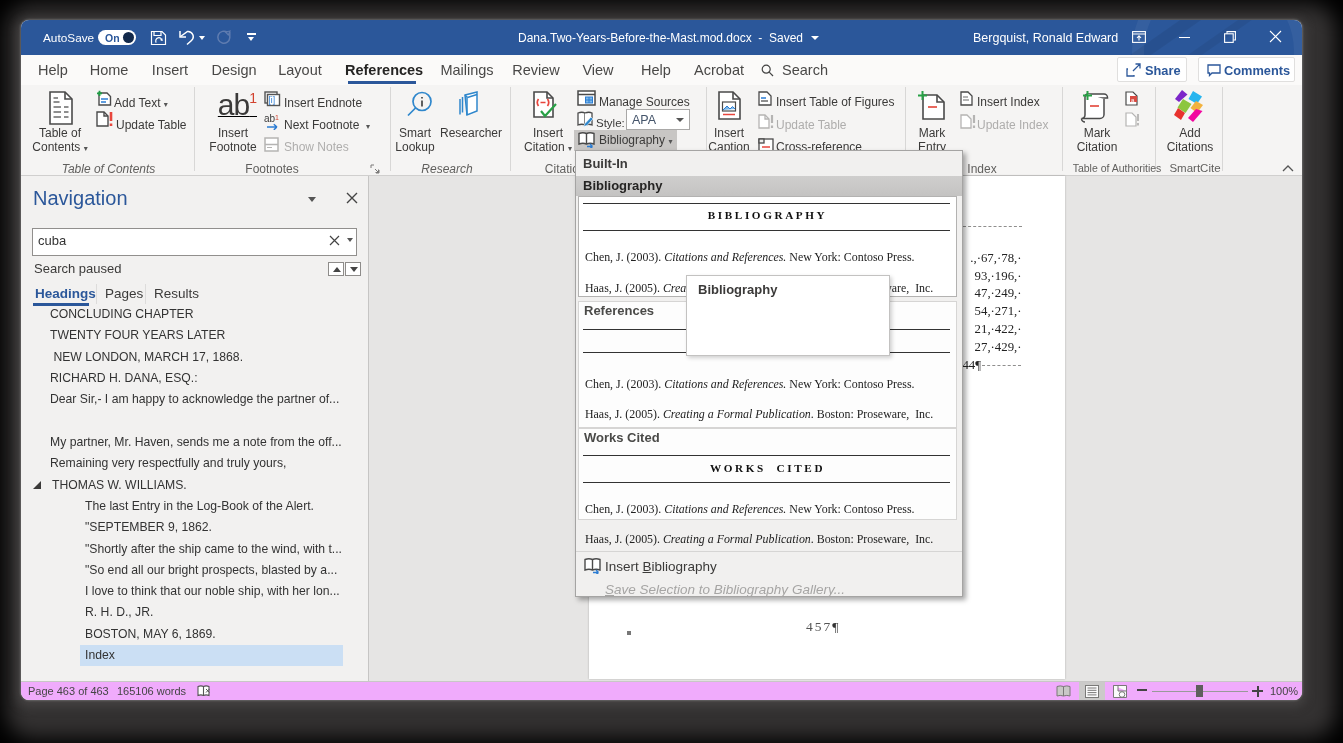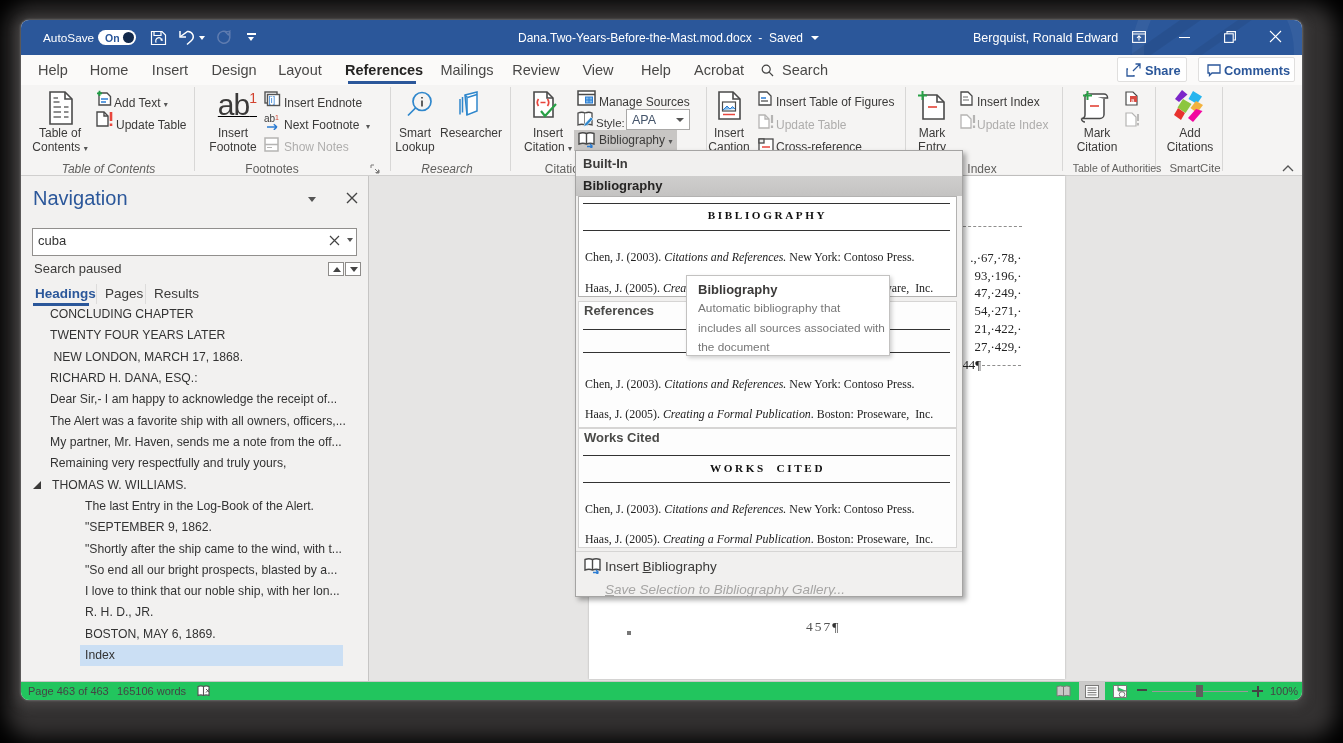--- a/index.html
+++ b/index.html
@@ -24,21 +24,21 @@
   .rtxt{font-size:12px;color:#3b3a39;white-space:nowrap;}
   .rgray{color:#aeadac;}
   .bigbtn{position:absolute;text-align:center;font-size:12px;color:#3b3a39;}
   
   #content{position:absolute;left:0;top:156px;width:100%;height:505px;background:#e6e5e4;}
   #navpane{position:absolute;left:0;top:0;width:348px;height:505px;background:#f2f1f0;border-right:1px solid #c6c5c4;box-sizing:border-box;overflow:hidden;}
   .navitem{position:absolute;font-size:12.2px;color:#333;white-space:nowrap;}
   #docarea{position:absolute;left:348px;top:0;right:0;height:505px;}
   #page{position:absolute;left:220px;top:0;width:476px;height:503px;background:#fff;box-shadow:0 0 2px rgba(0,0,0,0.25);}
   
-  #statusbar{position:absolute;left:0;top:661px;width:100%;height:19px;background:#22c55e;border-top:1px solid #c8c7c6;box-sizing:border-box;font-size:11px;color:#444;}
+  #statusbar{position:absolute;left:0;top:661px;width:100%;height:19px;background:#f0abfc;border-top:1px solid #c8c7c6;box-sizing:border-box;font-size:11px;color:#444;}
   
   #dropdown{position:absolute;left:554px;top:130px;width:388px;height:447px;background:#f1f0ef;border:1px solid #a5a4a3;box-sizing:border-box;box-shadow:3px 3px 5px rgba(0,0,0,0.35);z-index:50;}
   .serif{font-family:"Liberation Serif",serif;}
   .idx{right:280.5px;font-size:12.8px;color:#222;white-space:nowrap;}
   .cite{position:absolute;left:6px;font-size:11.9px;color:#222;white-space:nowrap;font-family:"Liberation Serif",serif;}
   .ghead{position:absolute;left:7px;font-size:13px;font-weight:bold;color:#3f3e3d;}
   #tooltip{position:absolute;left:665px;top:255px;width:204px;height:81px;background:#fff;border:1px solid #c3c2c1;box-sizing:border-box;box-shadow:2px 2px 4px rgba(0,0,0,0.18);z-index:60;}
 </style>
 </head>
 <body>
@@ -354,22 +354,21 @@
       <div class="abs" style="left:14px;top:110px;font-size:13.5px;font-weight:bold;color:#2b579a;">Headings</div>
       <div class="abs" style="left:12px;top:127px;width:56px;height:3px;background:#2b579a;"></div>
       <div class="abs" style="left:84px;top:110px;font-size:13.5px;color:#3b3a39;">Pages</div>
       <div class="abs" style="left:133px;top:110px;font-size:13.5px;color:#3b3a39;">Results</div>
       <div class="abs" style="left:75px;top:108px;width:1px;height:20px;background:#dddcdb;"></div>
       <div class="abs" style="left:124px;top:108px;width:1px;height:20px;background:#dddcdb;"></div>
       <div class="navitem" style="left:29px;top:131px;">CONCLUDING CHAPTER</div>
       <div class="navitem" style="left:29px;top:152px;">TWENTY FOUR YEARS LATER</div>
       <div class="navitem" style="left:29px;top:174px;">&nbsp;NEW LONDON, MARCH 17, 1868.</div>
       <div class="navitem" style="left:29px;top:195px;">RICHARD H. DANA, ESQ.:</div>
-      <div class="navitem" style="left:29px;top:216px;">Dear Sir,- I am happy to acknowledge the receipt of...</div>
-      <div class="navitem" style="left:29px;top:238px;">The Alert was a favorite ship with all owners, officers,...</div>
+      <div class="navitem" style="left:29px;top:216px;">Dear Sir,- I am happy to acknowledge the partner of...</div>
       <div class="navitem" style="left:29px;top:259px;">My partner, Mr. Haven, sends me a note from the off...</div>
       <div class="navitem" style="left:29px;top:280px;">Remaining very respectfully and truly yours,</div>
       <svg class="abs" style="left:12px;top:305px;" width="9" height="9" viewBox="0 0 9 9">
         <polygon points="8,0 8,8 0,8" fill="#3b3a39"></polygon>
       </svg>
       <div class="navitem" style="left:31px;top:302px;text-align:right;">THOMAS W. WILLIAMS.</div>
       <div class="navitem" style="left:64px;top:323px;">The last Entry in the Log-Book of the Alert.</div>
       <div class="navitem" style="left:64px;top:344px;">"SEPTEMBER 9, 1862.</div>
       <div class="navitem" style="left:64px;top:366px;">"Shortly after the ship came to the wind, with t...</div>
       <div class="navitem" style="left:64px;top:387px;">"So end all our bright prospects, blasted by a...</div>
@@ -441,35 +440,34 @@
       <div class="cite" style="top:84px;">Haas, J. (2005). <i>Creating a Formal Publication</i>. Boston: Proseware,&nbsp; Inc.</div>
     </div>
     <div class="abs" style="left:2px;top:150px;width:379px;height:127px;background:#fdfdfd;border:1px solid #d6d5d4;box-sizing:border-box;">
       <div class="ghead" style="left:5px;top:1px;color:#4a4a48;">References</div>
       <div class="abs" style="left:4px;top:27px;right:6px;border-top:1.2px solid #333;"></div>
       <div class="abs serif" style="left:0;top:32px;width:100%;text-align:center;font-size:11.2px;font-weight:bold;color:#111;letter-spacing:2.6px;">REFERENCES</div>
       <div class="abs" style="left:4px;top:50px;right:6px;border-top:1.2px solid #333;"></div>
       <div class="cite" style="top:75px;">Chen, J. (2003). <i>Citations and References.</i> New York: Contoso Press.</div>
       <div class="cite" style="top:105px;">Haas, J. (2005). <i>Creating a Formal Publication</i>. Boston: Proseware,&nbsp; Inc.</div>
     </div>
-    <div class="abs" style="left:2px;top:277px;width:379px;height:120px;background:#fdfdfd;border:1px solid #d6d5d4;box-sizing:border-box;">
+    <div class="abs" style="left:2px;top:277px;width:379px;height:92px;background:#fdfdfd;border:1px solid #d6d5d4;box-sizing:border-box;">
       <div class="ghead" style="left:5px;top:1px;color:#4a4a48;">Works Cited</div>
       <div class="abs" style="left:4px;top:26px;right:6px;border-top:1.2px solid #333;"></div>
       <div class="abs serif" style="left:0;top:33px;width:100%;text-align:center;font-size:11.2px;font-weight:bold;color:#111;letter-spacing:2.6px;">WORKS&nbsp; CITED</div>
       <div class="abs" style="left:4px;top:53px;right:6px;border-top:1.2px solid #333;"></div>
       <div class="cite" style="top:73px;">Chen, J. (2003). <i>Citations and References.</i> New York: Contoso Press.</div>
       <div class="cite" style="top:103px;">Haas, J. (2005). <i>Creating a Formal Publication</i>. Boston: Proseware,&nbsp; Inc.</div>
     </div>
     <div class="abs" style="left:0;top:400px;width:100%;border-top:1px solid #d6d5d4;"></div>
     <svg class="abs" style="left:8px;top:407px;" width="18" height="16" viewBox="0 0 18 16">
       <path d="M1 1.5 q4-1.5 7.5 0 q3.5-1.5 7.5 0 V12 q-4-1.5-7.5 0 q-3.5-1.5-7.5 0 Z" fill="#fff" stroke="#4a4a4a" stroke-width="1.4"></path>
       <line x1="8.5" y1="1.5" x2="8.5" y2="12" stroke="#4a4a4a" stroke-width="1.4"></line>
       <path d="M9 14.5 h5.5 m0 0 l-2.5-2.5 m2.5 2.5 l-2.5 2.3" stroke="#2b7cd3" stroke-width="1.4" fill="none"></path>
     </svg>
     <div class="abs" style="left:29px;top:408px;font-size:13.5px;color:#3b3a39;">Insert <span style="text-decoration:underline;">B</span>ibliography</div>
     <div class="abs" style="left:29px;top:431px;font-size:13.5px;color:#a6a5a4;font-style:italic;"><span style="text-decoration:underline;">S</span>ave Selection to Bibliography Gallery...</div>
   </div>
   <div id="tooltip">
     <div class="abs" style="left:11px;top:6px;font-size:13px;font-weight:bold;color:#3b3a39;">Bibliography</div>
-    <div class="abs" style="left:11px;top:23px;font-size:11.8px;color:#777;line-height:19.5px;white-space:nowrap;">Automatic bibliography that<br>includes all sources associated with<br>the document</div>
   </div>
 </div>
 </div>
 
 </body></html>

